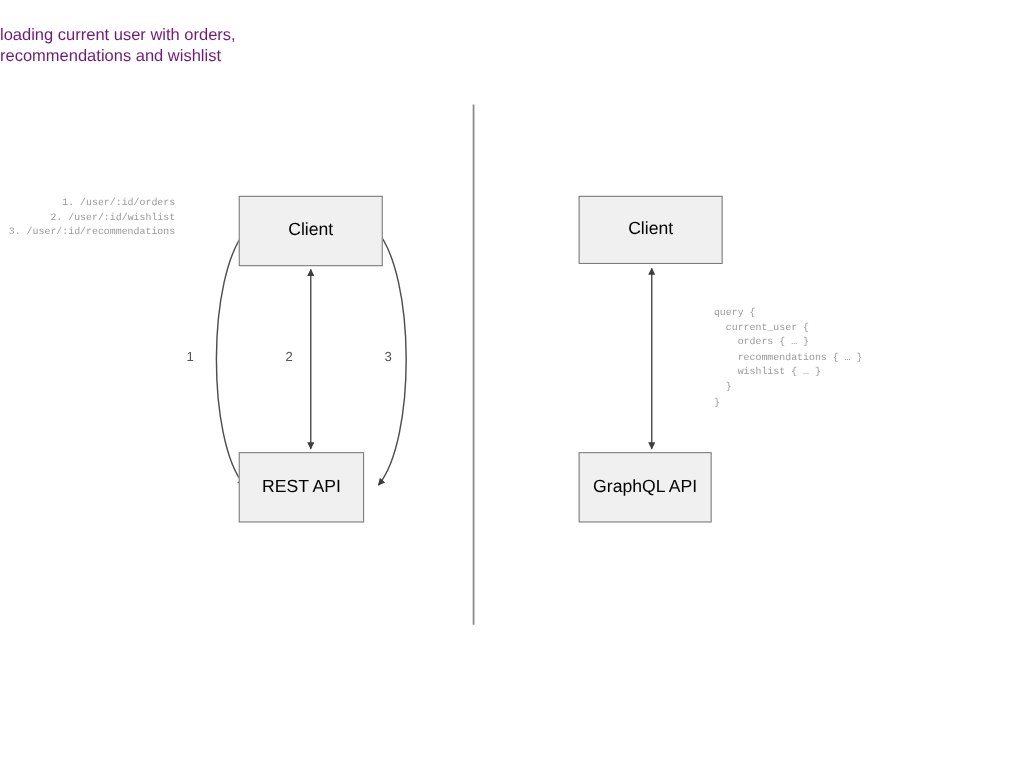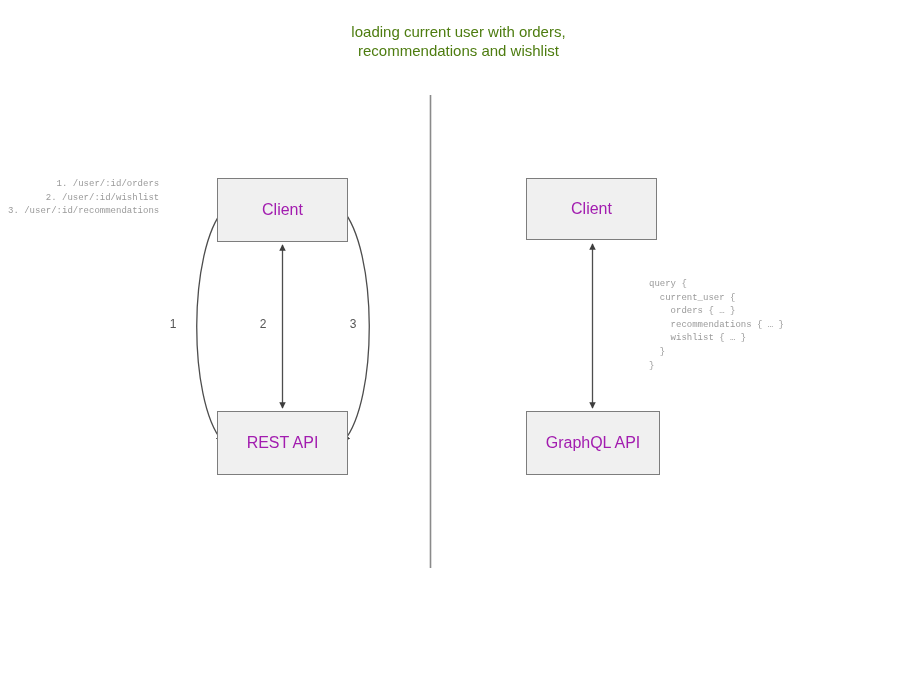--- a/index.html
+++ b/index.html
@@ -21,43 +21,42 @@
     width: 917px;
     height: 689px;
   }
 
   
   .title {
     position: absolute;
     left: 0;
     top: 22px;
     width: 917px;
-    text-align: center;
     font-size: 15px;
     line-height: 19px;
-    color: #4d7c0f;
+    color: #701a75;
     white-space: pre-line;
   }
 
   
   .node {
     position: absolute;
     box-sizing: border-box;
     background: #f0f0f0;
     border: 1.4px solid #7d7d7d;
     display: flex;
     align-items: center;
     justify-content: center;
     font-size: 16px;
-    color: #a21caf;
+    color: #000000;
   }
   .node-client-rest  { left: 217px; top: 178px; width: 131px; height: 64px; }
-  .node-rest-api     { left: 217px; top: 411px; width: 131px; height: 64px; }
+  .node-rest-api     { left: 217px; top: 411px; width: 114px; height: 64px; }
   .node-client-gql   { left: 526px; top: 178px; width: 131px; height: 62px; }
-  .node-gql-api      { left: 526px; top: 411px; width: 134px; height: 64px; }
+  .node-gql-api      { left: 526px; top: 411px; width: 121px; height: 64px; }
 
   
   .edge-label {
     position: absolute;
     font-size: 12px;
     color: #555555;
     text-align: center;
     width: 18px;
   }
   .edge-label-1 { left: 164px; top: 317px; }

